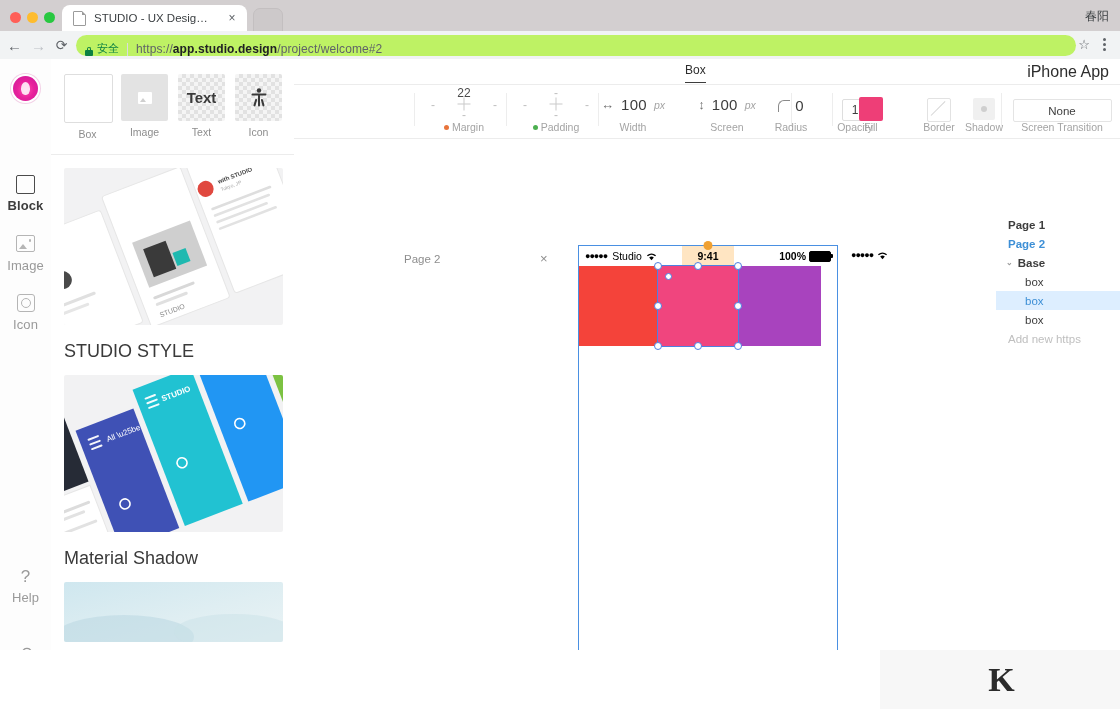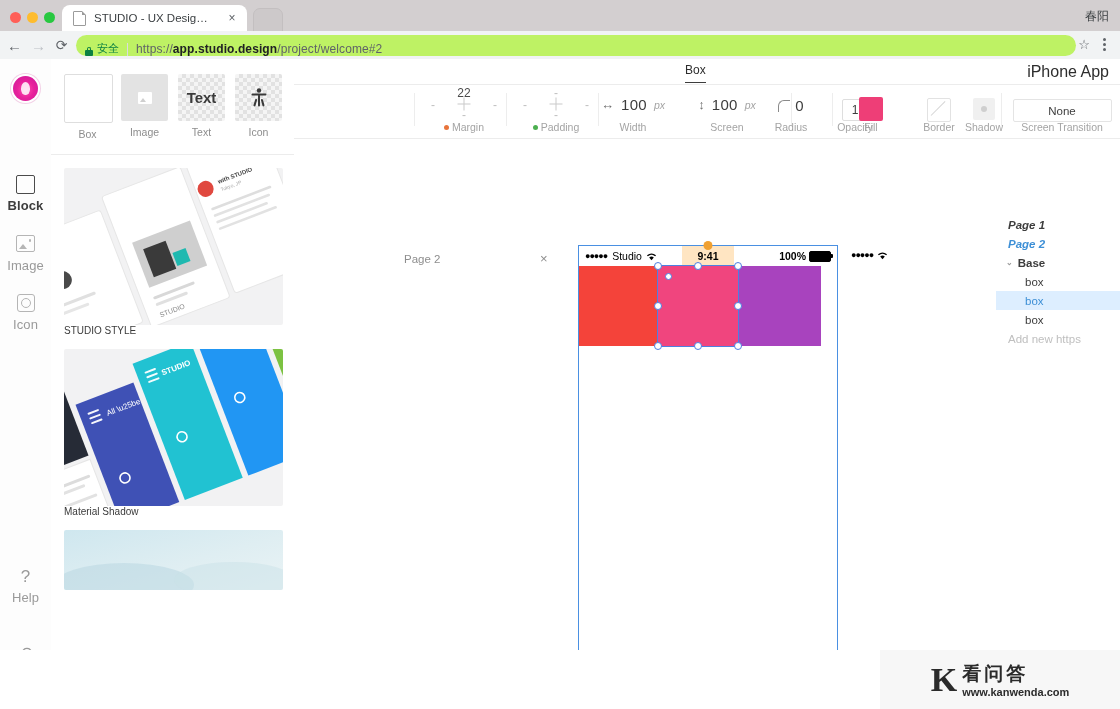--- a/index.html
+++ b/index.html
@@ -94,21 +94,21 @@
   }
   .mini-img{width:14px;height:12px;background:#fff;border-radius:1px;position:relative;}
   .mini-img:after{content:"";position:absolute;left:2px;bottom:2px;width:0;height:0;
     border-left:3px solid transparent;border-right:3px solid transparent;border-bottom:4px solid #cfcfcf;}
   .txt-glyph{font-size:15px;font-weight:700;color:#3a3a3a;}
   .block-lbl{font-size:10.5px;color:#8d8d8d;text-align:center;margin-top:5px;}
   .lib-sep{height:1px;background:#ececec;margin:14px 0 0;}
   .kits-title{font-size:16.5px;color:#2e2e2e;font-weight:700;margin:17px 0 0 13px;letter-spacing:-.2px;}
   .kit{margin:13px 0 0 13px;width:219px;cursor:pointer;}
   .kit-thumb{width:219px;height:157px;border-radius:2px;overflow:hidden;position:relative;}
-  .kit-name{font-size:10px;color:#3a3a3a;margin-top:0;}
+  .kit-name{font-size:18px;color:#3a3a3a;margin-top:16px;}
   .kit3{height:60px;}
 
   
   .editor{position:absolute;left:294px;top:0;width:826px;height:650px;background:#fff;}
   .prop-top{position:absolute;left:0;top:0;width:826px;height:25px;border-bottom:1px solid #ececec;}
   .box-tab{position:absolute;left:391px;top:4px;font-size:12px;color:#2d2d2d;padding-bottom:5px;
     border-bottom:1.6px solid #3d3d3d;cursor:pointer;}
   .iphone-app{position:absolute;right:11px;top:4px;font-size:16px;color:#2d2d2d;cursor:pointer;}
   .prop-bar{position:absolute;left:0;top:25px;width:826px;height:54px;border-bottom:1px solid #ececec;}
   .pb-divider{position:absolute;top:9px;width:1px;height:33px;background:#ededed;}
@@ -177,21 +177,21 @@
   .h-ml{left:-4px;top:50%;margin-top:-4px;}.h-mr{right:-4px;top:50%;margin-top:-4px;}
   .h-bl{left:-4px;bottom:-4px;}.h-bc{left:50%;margin-left:-4px;bottom:-4px;}.h-br{right:-4px;bottom:-4px;}
   .anchor{position:absolute;left:7px;top:7px;width:7px;height:7px;border-radius:50%;background:#fff;border:1.6px solid #4f7fe0;box-sizing:border-box;}
   .device2{position:absolute;left:551px;top:106px;width:260px;height:543px;background:#fff;}
   .device2 .statusbar{width:72px;}
   .bottom-line{position:absolute;left:284px;top:566px;width:260px;height:1px;background:#d8e4f5;}
 
   
   .layers{position:absolute;left:996px;top:146px;width:124px;background:#fff;padding:10px 0 10px;}
   .lp-row{height:19px;display:flex;align-items:center;font-size:11.5px;padding-left:12px;cursor:pointer;box-sizing:border-box;}
-  .lp-page{color:#3d3d3d;font-weight:700;font-style:italic;}
+  .lp-page{color:#3d3d3d;font-weight:700;}
   .lp-page.cur{color:#3d8fd6;}
   .lp-base{color:#3d3d3d;font-weight:700;padding-left:10px;}
   .lp-caret{font-size:8px;color:#9a9a9a;margin-right:5px;}
   .lp-box{color:#3d3d3d;padding-left:29px;}
   .lp-box.sel{background:#ddeeff;color:#3d8fd6;}
   .lp-add{color:#bfbfbf;padding-left:12px;}
 
   
   .watermark{position:absolute;left:880px;top:650px;width:240px;height:59px;background:#f7f7f7;
     display:flex;align-items:center;justify-content:center;gap:8px;}
@@ -632,17 +632,13 @@
     <div class="lp-row lp-box">box</div>
     <div class="lp-row lp-box sel">box</div>
     <div class="lp-row lp-box">box</div>
     <div class="lp-row lp-add">Add new https</div>
   </div>
 </div>
 
 <div class="bot-strip"></div>
 <div class="watermark">
   <span class="wm-k">K</span>
-  <span class="wm-r">
-    <span class="wm-cn">看问答</span>
-    <span class="wm-url">www.kanwenda.com</span>
-  </span>
 </div>
 
 </body></html>

